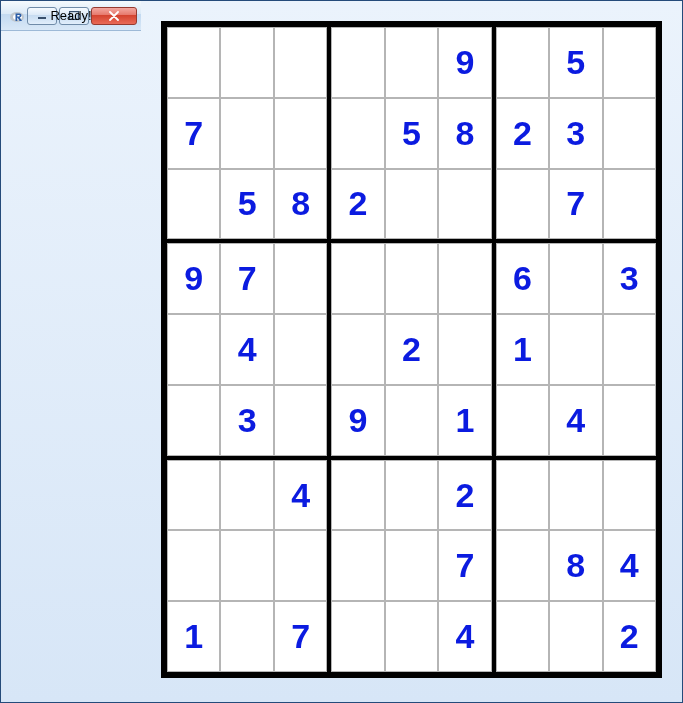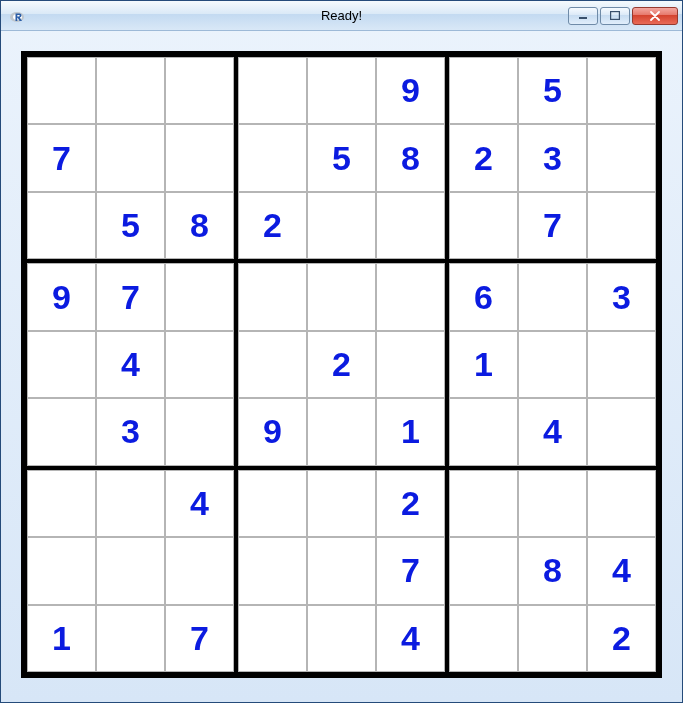--- a/index.html
+++ b/index.html
@@ -11,21 +11,21 @@
     font-family: "Segoe UI", Tahoma, sans-serif;
     background: #fff;
     overflow: hidden;
   }
   .window {
     width: 683px;
     height: 703px;
     border: 1px solid #254b7a;
     background: linear-gradient(to bottom, #ebf3fc 0%, #d7e6f7 100%);
     display: flex;
-    flex-direction: column;
+    flex-direction: row;
   }
   .titlebar {
     height: 30px;
     background: linear-gradient(to bottom, #f5fafd 0%, #dae9f7 45%, #c3daf1 46%, #d9e8f7 100%);
     border-bottom: 1px solid #9db9d7;
     display: flex;
     align-items: center;
     position: relative;
   }
   .titlebar .app-icon {

